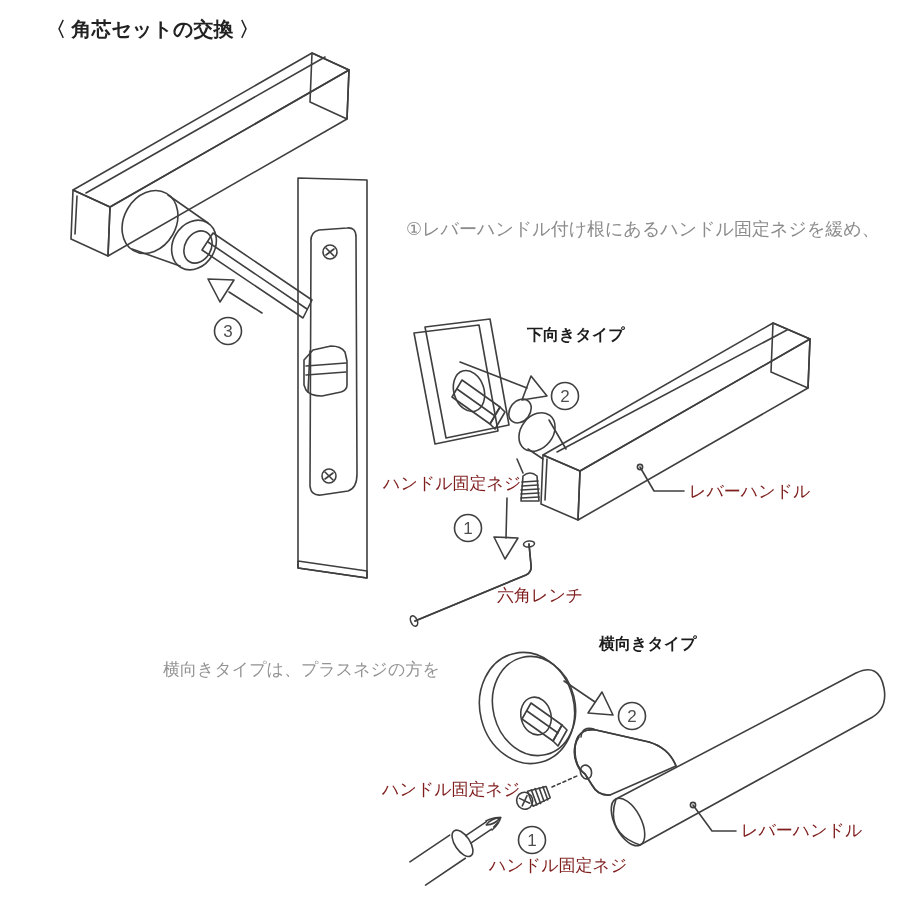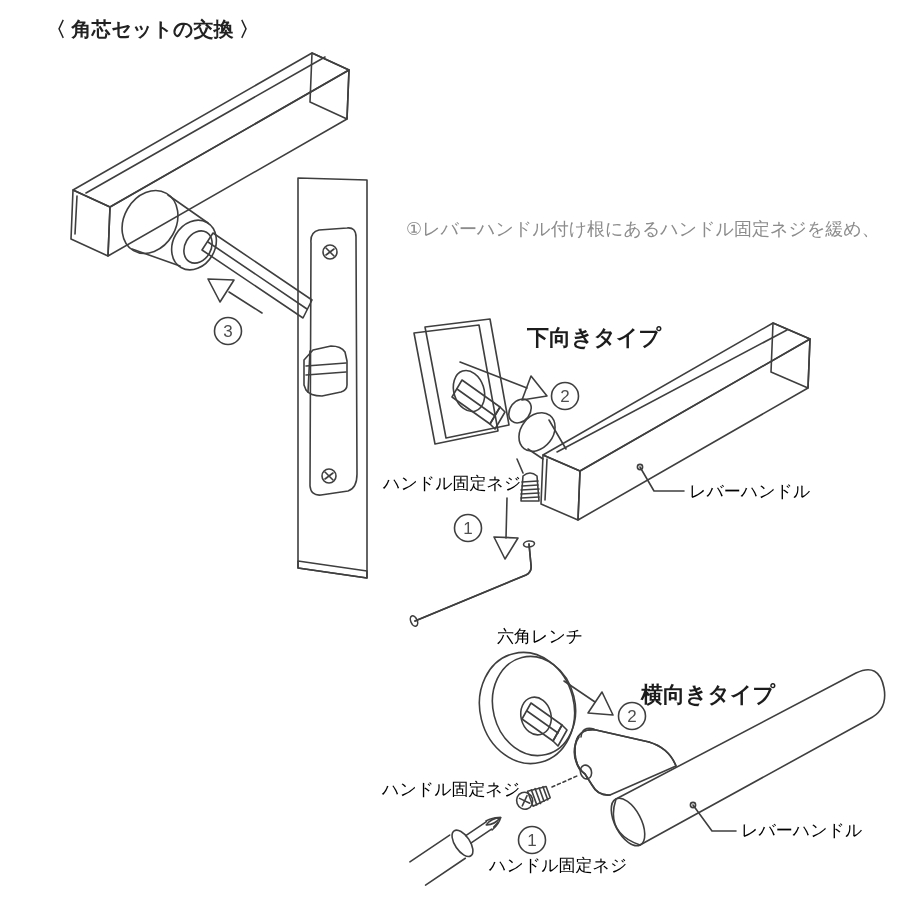--- a/index.html
+++ b/index.html
@@ -4,22 +4,22 @@
 <style>
   html,body{margin:0;padding:0;background:#fff;}
   .stage{position:relative;width:900px;height:900px;background:#ffffff;overflow:hidden;
          font-family:"Liberation Sans","DejaVu Sans",sans-serif;}
   .stage svg{position:absolute;left:0;top:0;}
   
   #art polygon, #art path, #art line, #art ellipse, #art circle, #art polyline{
     stroke:#3f3f3f;stroke-width:1.6;fill:none;stroke-linejoin:round;stroke-linecap:round;}
   #art text{stroke:none;fill:#4f4f4f;font-family:"Liberation Sans","DejaVu Sans",sans-serif;
     font-size:17px;text-anchor:middle;}
-  .lbl{position:absolute;font-size:17px;color:#000000;white-space:nowrap;line-height:1;}
-  .head{position:absolute;font-size:22px;font-weight:bold;color:#1c1c1c;white-space:nowrap;line-height:1;}
+  .lbl{position:absolute;font-size:17px;color:#7f1d1d;white-space:nowrap;line-height:1;}
+  .head{position:absolute;font-size:16px;font-weight:bold;color:#1c1c1c;white-space:nowrap;line-height:1;}
   .title{position:absolute;left:14px;top:16px;font-size:20px;font-weight:bold;color:#222;white-space:nowrap;margin-left:32px;}
   .para{position:absolute;font-size:18px;color:#8c8c8c;line-height:31px;white-space:nowrap;}
   .note{position:absolute;font-size:17px;color:#939393;line-height:30px;white-space:nowrap;}
 </style>
 </head>
 <body>
 
 <div class="stage">
 
   <svg id="art" width="900" height="900" viewBox="0 0 900 900">
@@ -216,23 +216,24 @@
   </svg>
 
   <div class="title">〈 角芯セットの交換 〉</div>
 
   <div class="para" style="left:406px;top:214px;text-align:center;">
     <div>①レバーハンドル付け根にあるハンドル固定ネジを緩め、</div>
   </div>
 
   <div class="head" style="left:527px;top:327px;">下向きタイプ</div>
   <div class="lbl" style="left:383px;top:475px;">ハンドル固定ネジ</div>
-  <div class="lbl" style="left:497px;top:587px;margin-top:41px;">六角レンチ</div>
+  <div class="lbl" style="left:497px;top:587px;">六角レンチ</div>
   <div class="lbl" style="left:689px;top:483px;">レバーハンドル</div>
 
   <div class="note" style="left:163px;top:655px;">
+    <div>横向きタイプは、プラスネジの方を</div>
   </div>
 
-  <div class="head" style="left:599px;top:684px;margin-left:42px;">横向きタイプ</div>
+  <div class="head" style="left:599px;top:636px;">横向きタイプ</div>
   <div class="lbl" style="left:382px;top:781px;">ハンドル固定ネジ</div>
   <div class="lbl" style="left:489px;top:857px;">ハンドル固定ネジ</div>
   <div class="lbl" style="left:741px;top:822px;">レバーハンドル</div>
 </div>
 
 </body></html>

